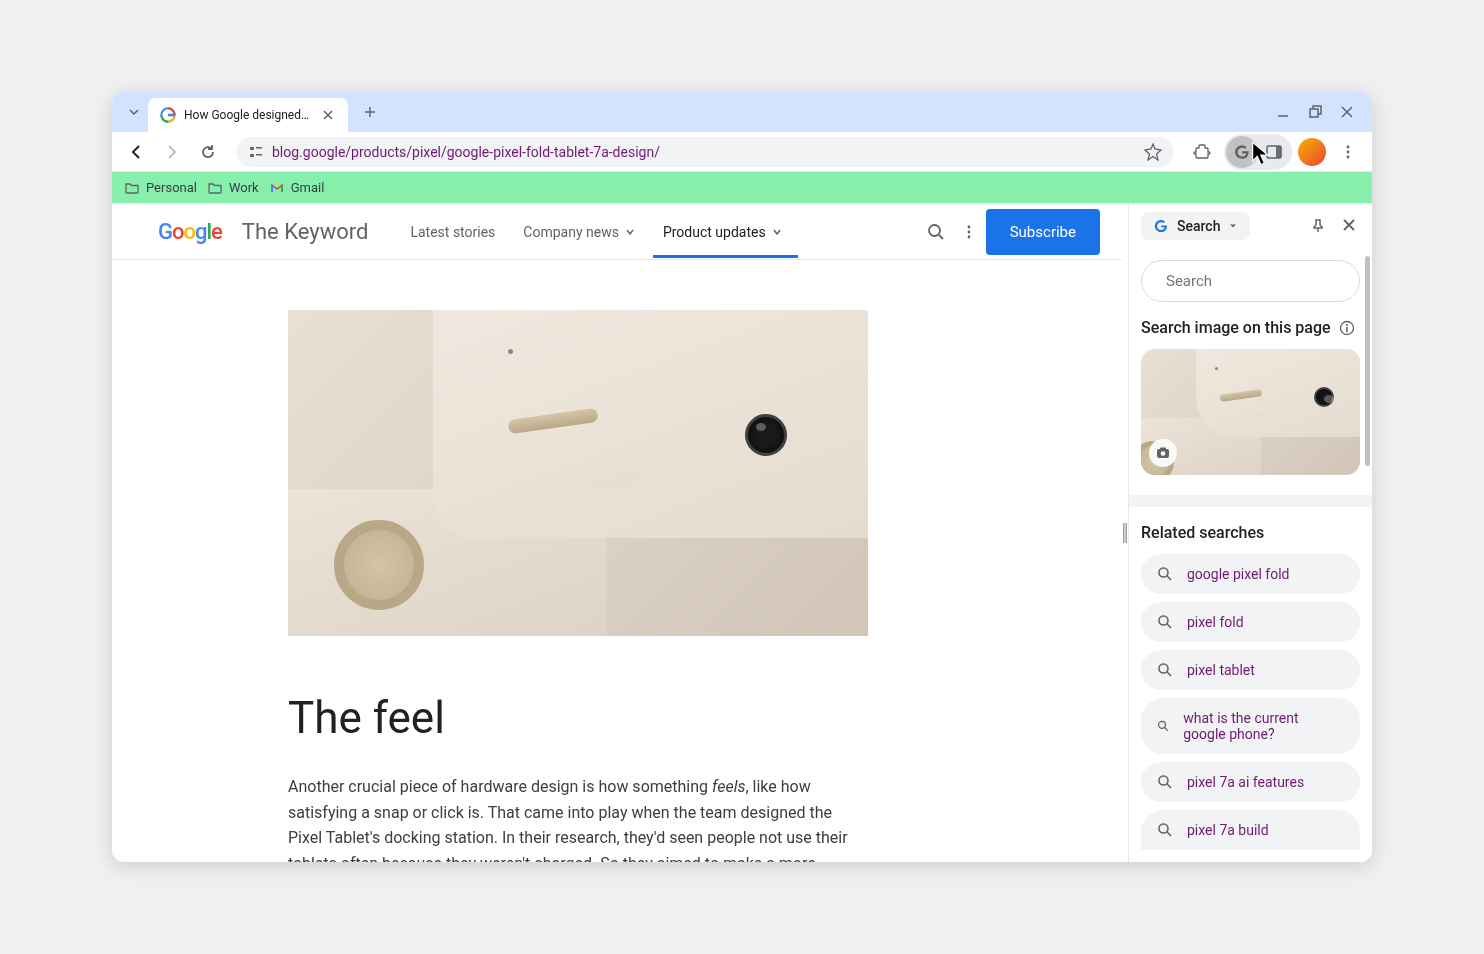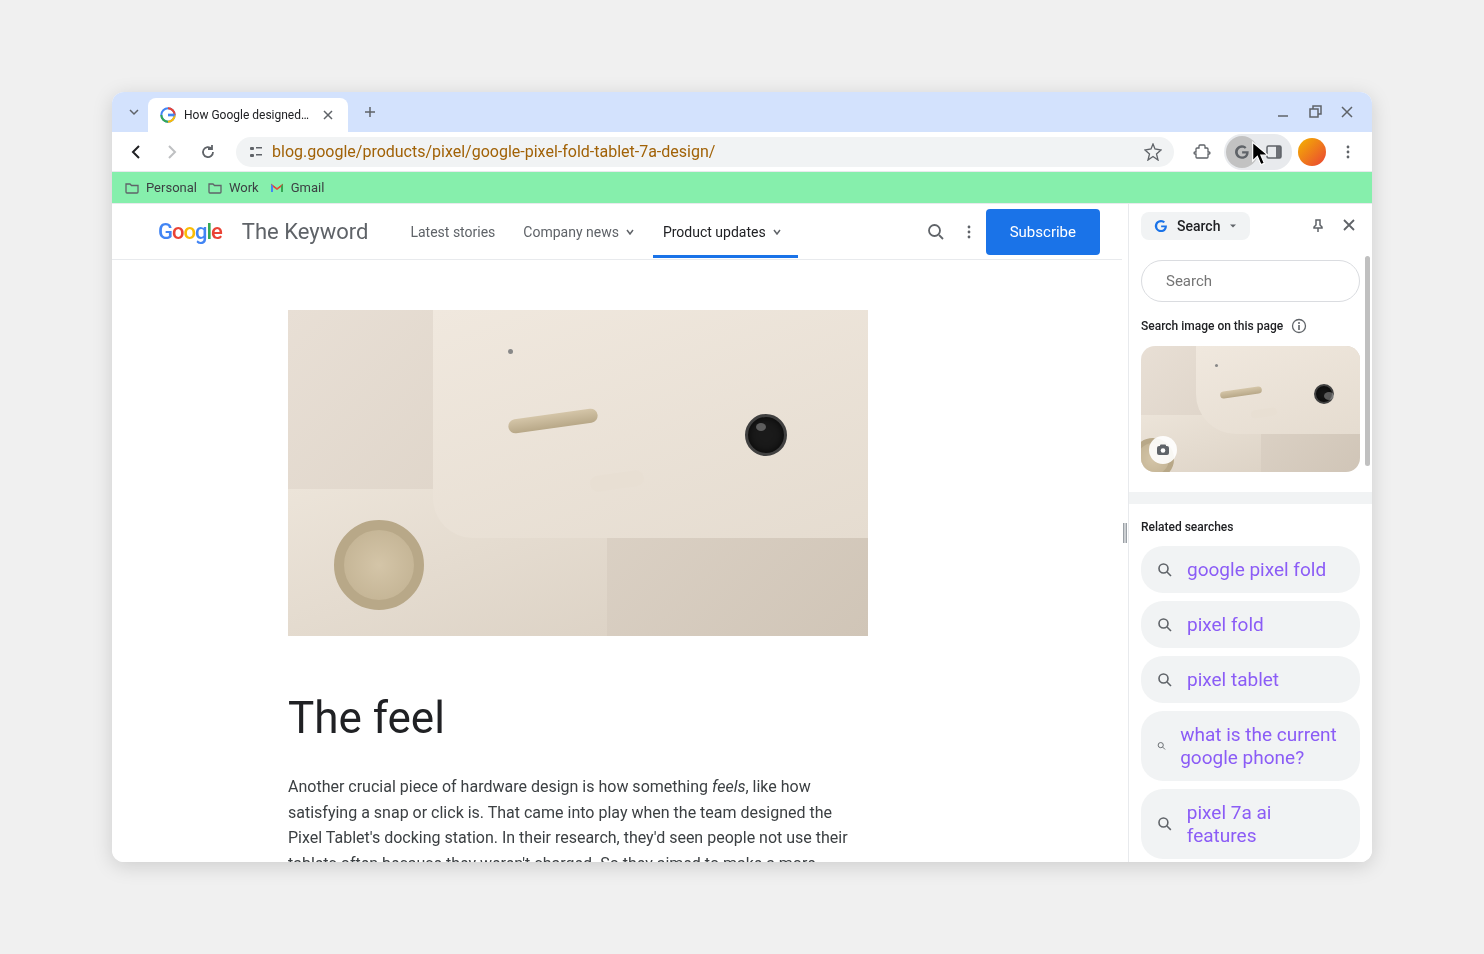--- a/index.html
+++ b/index.html
@@ -15,21 +15,21 @@
 .tab-close { width: 16px; height: 16px; display: flex; align-items: center; justify-content: center; cursor: pointer; color: #5f6368; }
 .new-tab { width: 28px; height: 28px; display: flex; align-items: center; justify-content: center; cursor: pointer; color: #5f6368; margin-left: 8px; }
 .window-controls { margin-left: auto; display: flex; gap: 18px; padding-right: 10px; }
 .window-controls span { cursor: pointer; color: #5f6368; font-size: 16px; }
 
 
 .address-bar { background: #fff; height: 40px; display: flex; align-items: center; padding: 0 8px; gap: 4px; border-bottom: 1px solid #e8eaed; }
 .nav-btn { width: 32px; height: 32px; display: flex; align-items: center; justify-content: center; cursor: pointer; color: #5f6368; border-radius: 50%; }
 .url-bar { flex: 1; height: 30px; background: #f1f3f4; border-radius: 15px; display: flex; align-items: center; padding: 0 12px; gap: 8px; margin: 0 8px; }
 .site-icon { color: #5f6368; font-size: 14px; }
-.url-text { font-size: 16px; color: #a16207; flex: 1; }
+.url-text { font-size: 14px; color: #701a75; flex: 1; }
 .star-btn { color: #5f6368; cursor: pointer; }
 .toolbar-right { display: flex; align-items: center; gap: 6px; }
 .toolbar-btn { width: 32px; height: 32px; display: flex; align-items: center; justify-content: center; cursor: pointer; color: #5f6368; border-radius: 50%; }
 .sidepanel-group { display: flex; align-items: center; background: #e8eaed; border-radius: 18px; padding: 2px; }
 .sidepanel-group .toolbar-btn.active { background: #c2c2c2; }
 .avatar-btn { width: 28px; height: 28px; border-radius: 50%; background: linear-gradient(135deg, #f4b400, #ea4335); cursor: pointer; }
 .cursor-arrow { position: absolute; pointer-events: none; }
 
 
 .bookmarks-bar { height: 32px; background: #86efac; display: flex; align-items: center; padding: 0 12px; gap: 10px; border-bottom: 1px solid #e8eaed; }
@@ -62,26 +62,26 @@
 .side-panel { width: 244px; background: #fff; border-left: 1px solid #e8eaed; display: flex; flex-direction: column; }
 .sp-header { height: 44px; display: flex; align-items: center; padding: 0 12px; gap: 8px; }
 .sp-header-btn { display: flex; align-items: center; gap: 8px; padding: 6px 12px; background: #f1f3f4; border-radius: 8px; cursor: pointer; font-size: 14px; color: #202124; }
 .sp-header-actions { margin-left: auto; display: flex; gap: 8px; }
 .sp-header-actions span { cursor: pointer; color: #5f6368; padding: 4px; }
 .sp-body { flex: 1; padding: 12px; overflow-y: auto; background: #fff; position: relative; }
 .sp-body::after { content:''; position: absolute; right: 2px; top: 8px; width: 5px; height: 210px; background: #c0c0c0; border-radius: 3px; }
 .sp-search-box { height: 42px; border: 1px solid #dadce0; border-radius: 21px; display: flex; align-items: center; padding: 0 14px; gap: 10px; margin-bottom: 16px; }
 .sp-search-box input { border: none; outline: none; flex: 1; font-size: 15px; color: #5f6368; background: transparent; }
 .lens-icon { width: 20px; height: 20px; }
-.sp-section-title { font-size: 12px; font-weight: 500; color: #202124; margin-bottom: 12px; display: flex; align-items: center; gap: 8px; text-align: right; }
+.sp-section-title { font-size: 16px; font-weight: 500; color: #202124; margin-bottom: 12px; display: flex; align-items: center; gap: 8px; text-align: right; }
 .sp-image-card { height: 126px; border-radius: 14px; overflow: hidden; margin-bottom: 20px; position: relative; }
 .sp-lens-badge { position: absolute; bottom: 8px; left: 8px; width: 28px; height: 28px; background: rgba(255,255,255,0.9); border-radius: 50%; display: flex; align-items: center; justify-content: center; }
 .sp-divider { height: 12px; background: #f1f3f4; margin: 0 -12px 16px; }
 .related-item { display: flex; align-items: center; gap: 14px; padding: 12px 16px; background: #f1f3f4; border-radius: 22px; margin-bottom: 8px; cursor: pointer; }
-.related-item span.label { font-size: 19px; color: #8b5cf6; }
+.related-item span.label { font-size: 14px; color: #701a75; }
 
 
 .phone-surface { position: absolute; inset: 0; background: linear-gradient(135deg, #e8dfd5 0%, #ddd3c7 50%, #d0c5b7 100%); }
 .phone-edge { position: absolute; top: 0; right: 0; width: 75%; height: 70%; background: linear-gradient(160deg, #f0e8de 0%, #e5dcd0 100%); border-bottom-left-radius: 40px; }
 .phone-camera { position: absolute; top: 32%; right: 14%; width: 42px; height: 42px; background: #1a1a1a; border-radius: 50%; border: 3px solid #404040; box-shadow: inset 0 0 8px rgba(0,0,0,0.8); }
 .phone-camera::after { content: ''; position: absolute; top: 6px; left: 8px; width: 10px; height: 8px; background: rgba(255,255,255,0.3); border-radius: 50%; }
 .phone-dot { position: absolute; top: 12%; left: 38%; width: 5px; height: 5px; background: #888; border-radius: 50%; }
 .phone-button1 { position: absolute; top: 32%; left: 38%; width: 90px; height: 14px; background: linear-gradient(180deg, #d4c5a8, #b8a888); border-radius: 7px; transform: rotate(-8deg); }
 .phone-button2 { position: absolute; top: 50%; left: 52%; width: 54px; height: 16px; background: #e8dfd3; border-radius: 8px; transform: rotate(-8deg); }
 .phone-base { position: absolute; bottom: 0; left: 0; width: 55%; height: 45%; background: linear-gradient(160deg, #ece4d9, #ddd3c6); }

